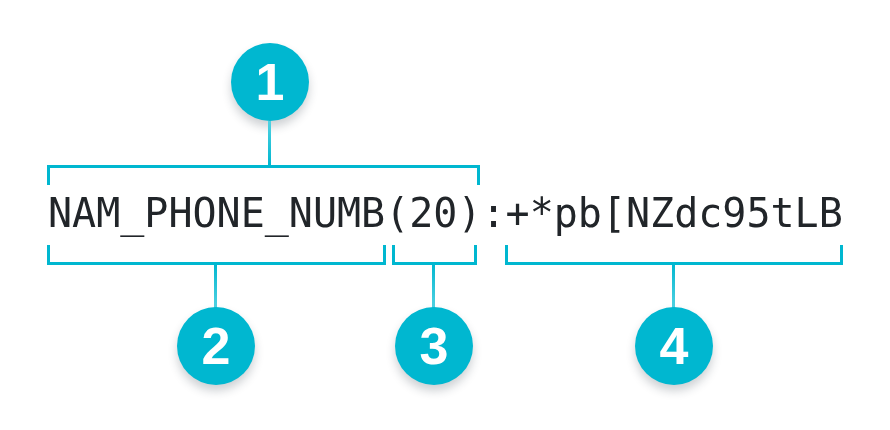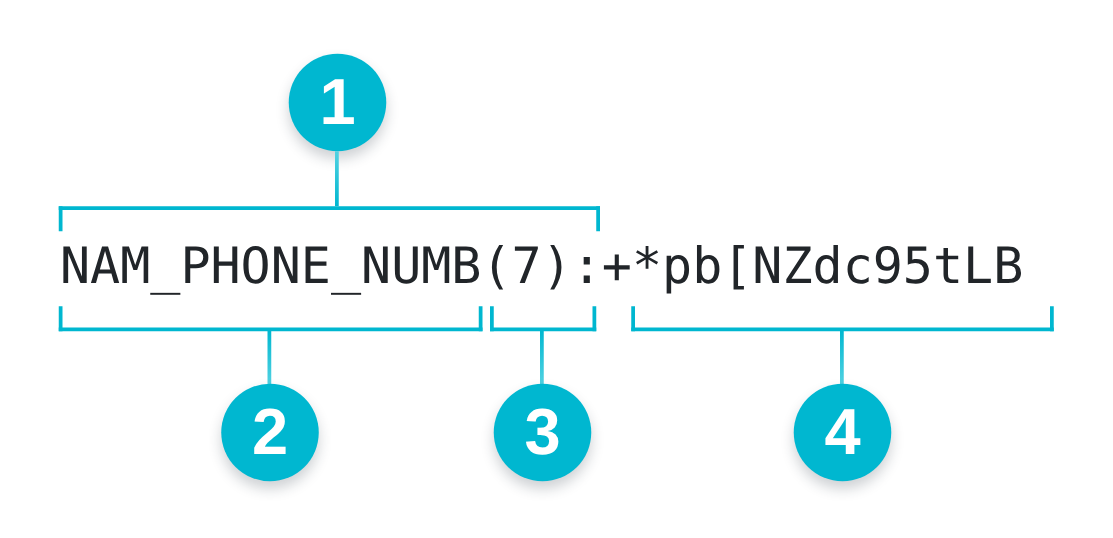--- a/index.html
+++ b/index.html
@@ -87,21 +87,21 @@
 </style>
 </head>
 <body>
 
 <div class="canvas">
 
   <div class="badge badge-1">1</div>
   <div class="stem stem-1"></div>
   <div class="bracket bracket-down bracket-top"></div>
 
-  <div class="code-line">NAM_PHONE_NUMB(7):+*pb[NZdc95tLB</div>
+  <div class="code-line">NAM_PHONE_NUMB(20):+*pb[NZdc95tLB</div>
 
   <div class="bracket bracket-up bracket-name"></div>
   <div class="bracket bracket-up bracket-len"></div>
   <div class="bracket bracket-up bracket-value"></div>
 
   <div class="stem stem-2"></div>
   <div class="badge badge-2">2</div>
 
   <div class="stem stem-3"></div>
   <div class="badge badge-3">3</div>

